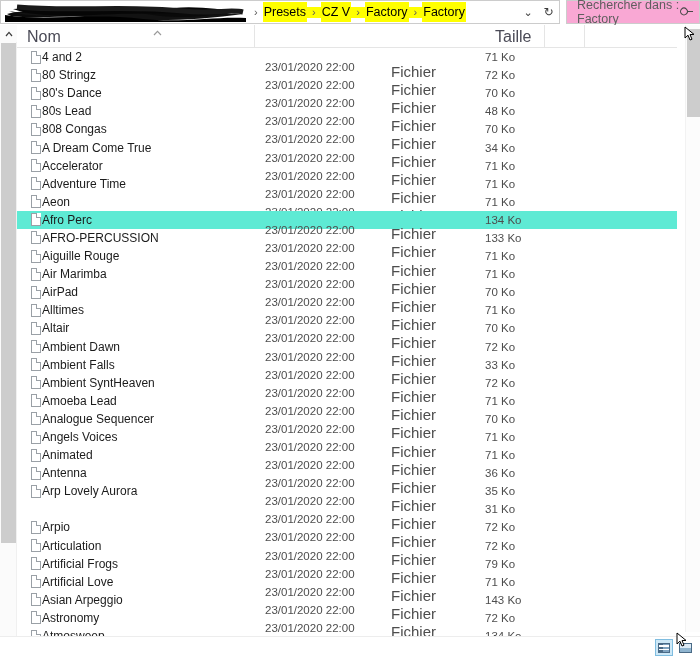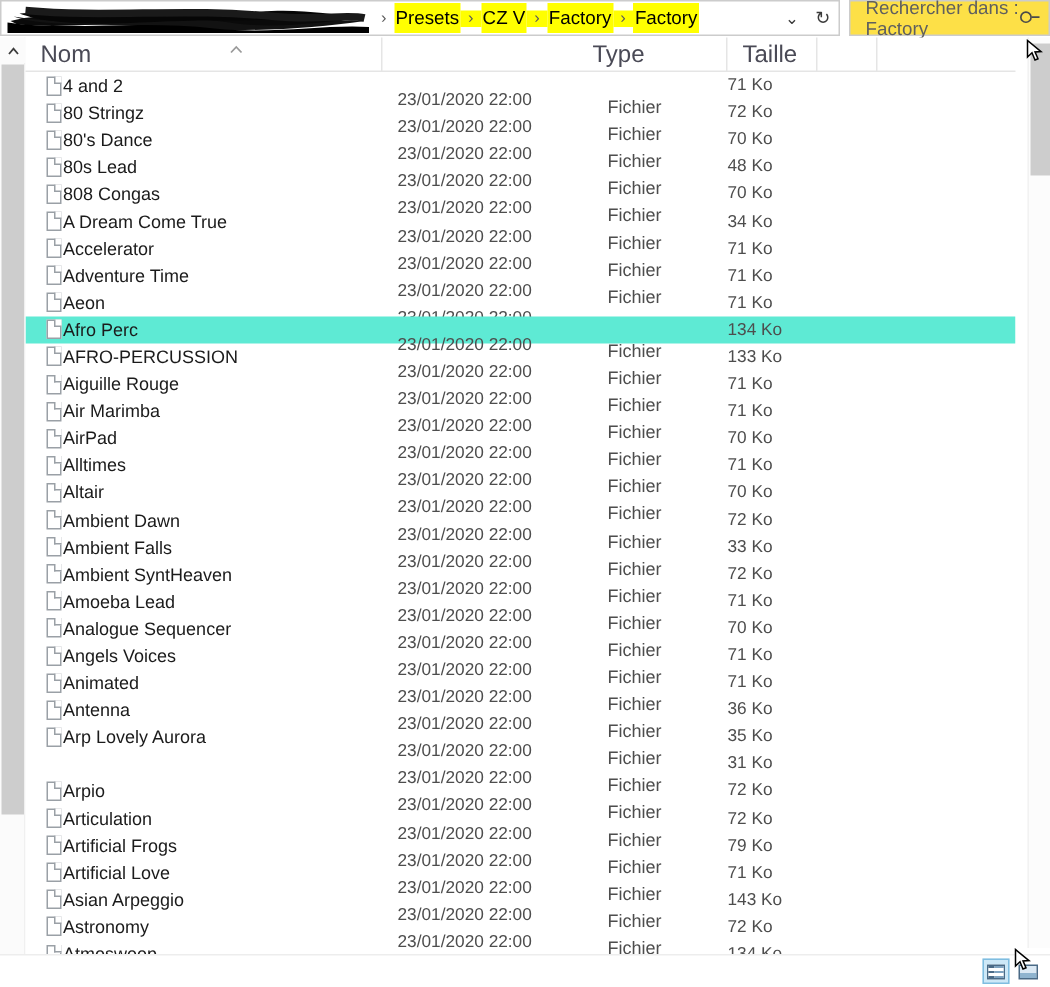--- a/index.html
+++ b/index.html
@@ -85,21 +85,21 @@
     width: 22px;
     border-right: 1px solid #cccccc;
     font-size: 12px;
   }
 
   .searchbox {
     flex: 1 1 auto;
     height: 24px;
     margin-left: 6px;
     border: 1px solid #cccccc;
-    background: #fde047;
+    background: #f9a8d4;
     display: flex;
     align-items: center;
     padding: 0 6px 0 10px;
   }
   .search-text {
     flex: 1;
     font-size: 12.5px;
     color: #5f5f5f;
   }
   .search-icon {
@@ -213,23 +213,23 @@
 
   .cell-date {
     position: absolute;
     left: 248px;
     color: #4d4d4d;
     font-size: 11.5px;
     margin-top: 20px;
   }
   .cell-type {
     position: absolute;
-    left: 388px;
+    left: 374px;
     color: #4d4d4d;
-    font-size: 12px;
+    font-size: 15px;
     margin-top: 28px;
   }
   .cell-size {
     position: absolute;
     left: 468px;
     width: 62px;
     text-align: left;
     color: #4d4d4d;
     font-size: 11.5px;
   }
@@ -364,23 +364,20 @@
 
   <div class="colheaders">
     <div class="colh name">
       <span>Nom</span>
     </div>
     <div class="sort-caret">
       <svg width="9" height="6" viewBox="0 0 9 6">
         <path d="M1,5 L4.5,1.3 L8,5" stroke="#9a9a9a" stroke-width="1.2" fill="none"></path>
       </svg>
     </div>
-    <div class="colh type">
-      <span>Type</span>
-    </div>
     <div class="colh size">
       <span>Taille</span>
     </div>
     <div class="colh last"></div>
   </div>
 
   <div class="filelist" id="filelist">
       <div class="row">
         <div class="cell-name">
           <span class="file-icon"></span>

